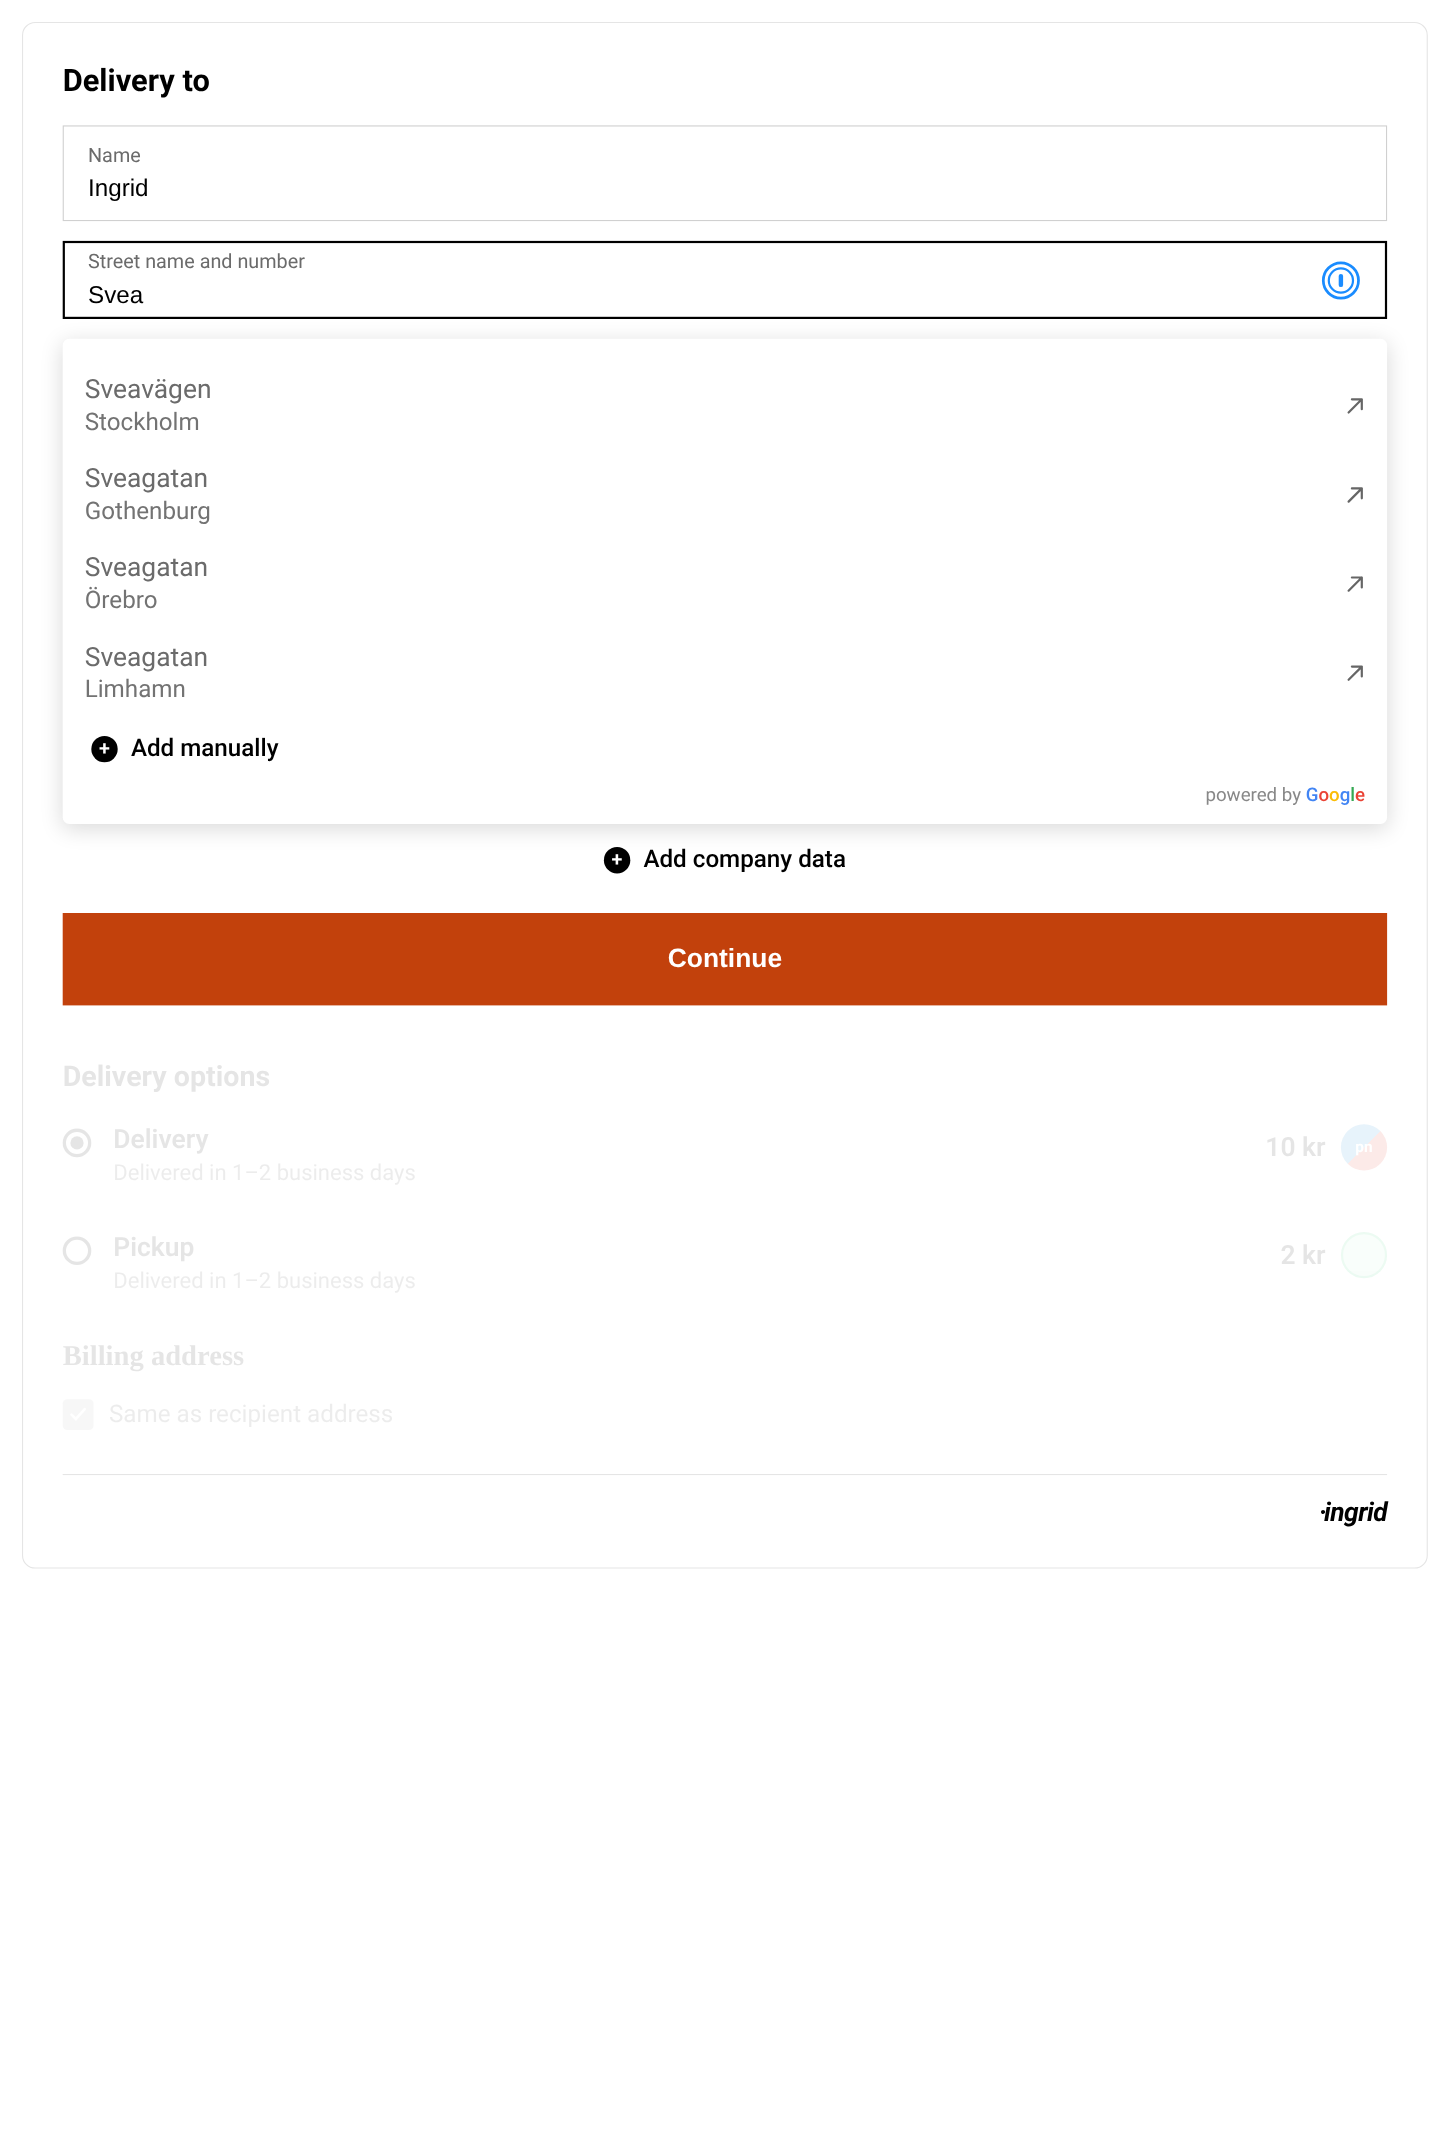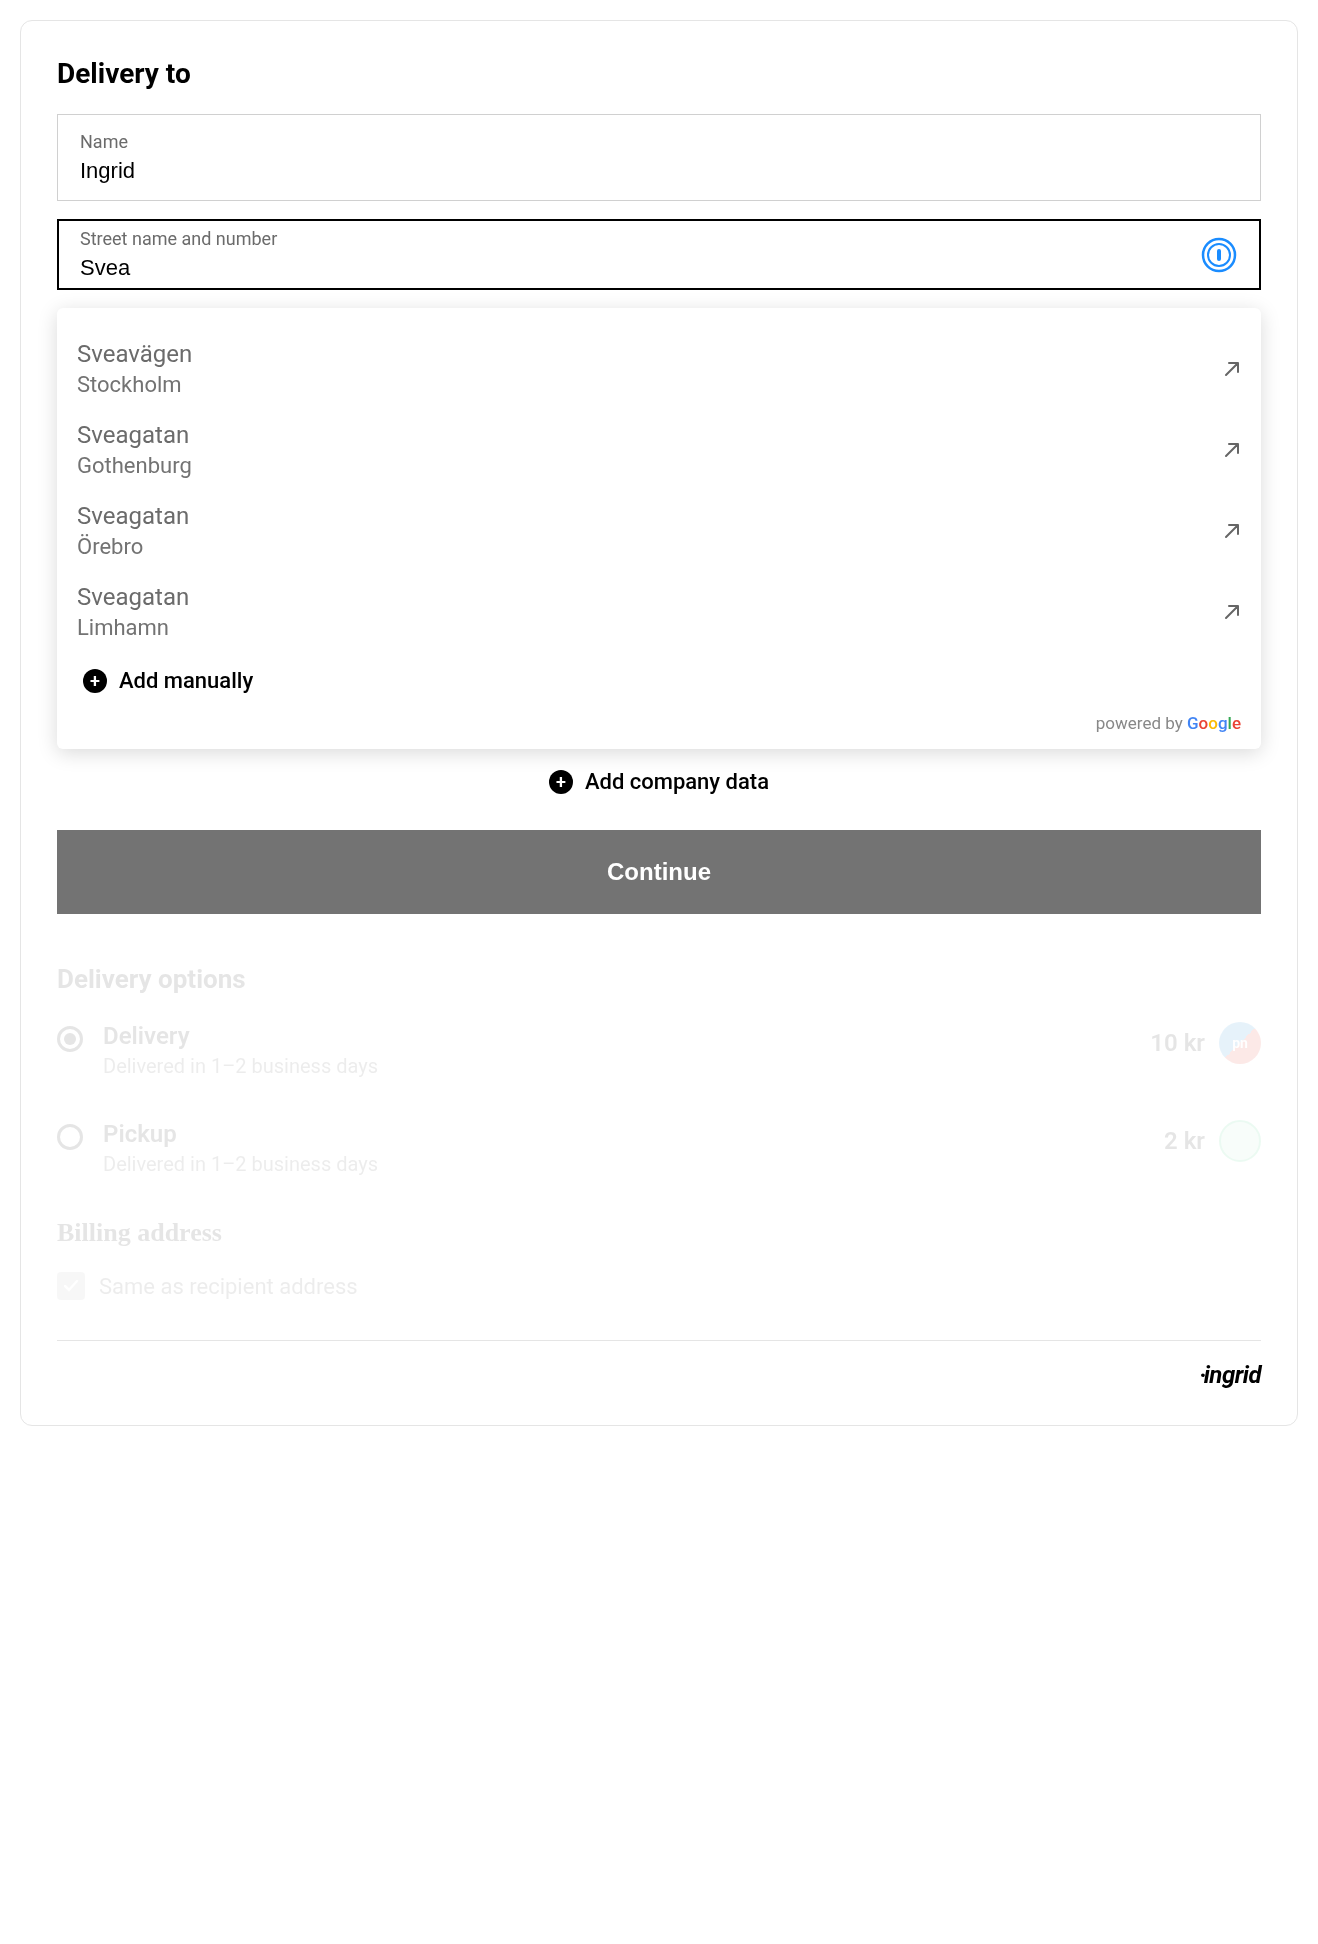--- a/index.html
+++ b/index.html
@@ -143,21 +143,21 @@
       margin-bottom: 36px;
       cursor: pointer;
     }
     .add-company-text {
       font-size: 22px;
       font-weight: 500;
       color: #000;
     }
     .continue-btn {
       width: 100%;
-      background: #737373;
+      background: #c2410c;
       color: #fff;
       border: none;
       padding: 28px;
       font-size: 24px;
       font-weight: 600;
       cursor: pointer;
       margin-bottom: 50px;
     }
     .faded-section {
       opacity: 0.15;

